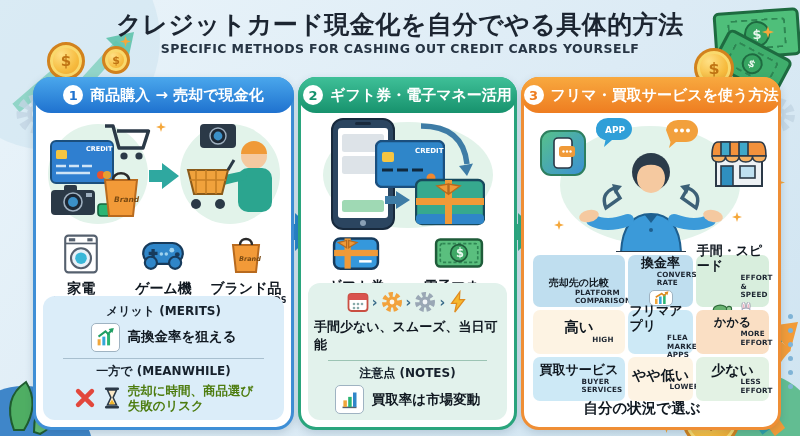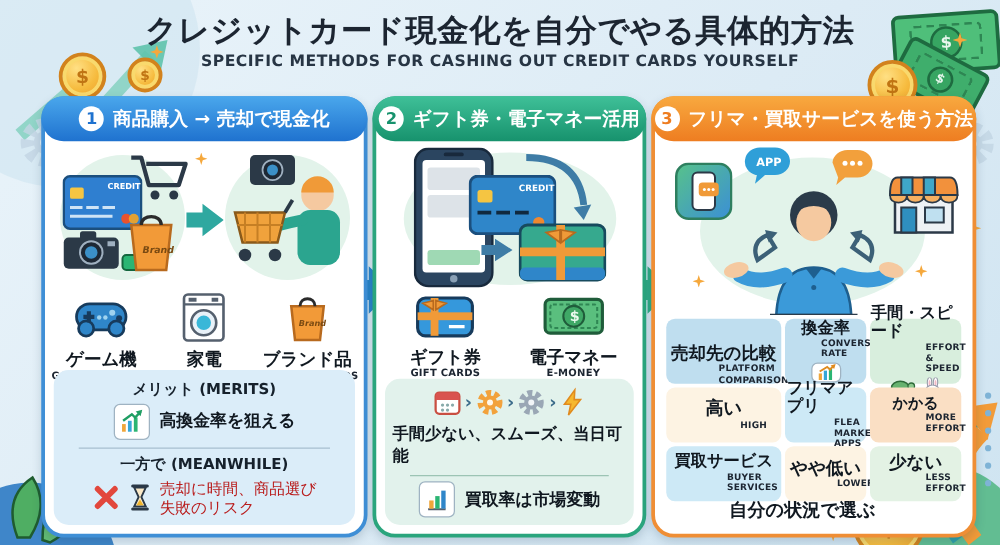--- a/index.html
+++ b/index.html
@@ -34,21 +34,21 @@
   
   .infobox{position:absolute;left:7px;right:7px;bottom:7px;border-radius:12px;padding:7px 6px 6px;}
   .ib-blue{background:#dbedf9;}
   .ib-green{background:#e2f2ec;}
   .ib-label{text-align:center;font-size:12px;font-weight:800;color:#16212c;}
   .ib-row{display:flex;align-items:center;justify-content:center;gap:8px;margin-top:3px;}
   .ib-text{font-size:13.5px;font-weight:800;color:#101820;}
   .ib-hr{border:none;border-top:1.5px solid #a8bfcf;margin:6px 14px 4px;}
   .ib-green .ib-hr{border-top-color:#9cc4b4;}
   .icbox{background:#fff;border:1.5px solid #9fb3c2;border-radius:5px;display:flex;align-items:center;justify-content:center;}
-  .risktext{font-size:12.5px;font-weight:400;color:#b91c1c;line-height:1.25;text-align:left;}
+  .risktext{font-size:12.5px;font-weight:700;color:#4d7c0f;line-height:1.25;text-align:left;}
   .flowsep{color:#3a6b8a;font-weight:800;font-size:14px;margin:0 -2px;}
   
   .tbl{position:absolute;left:8px;right:8px;top:175px;display:grid;grid-template-columns:39% 27% 31%;gap:3px;justify-content:center;}
   .cell{border-radius:7px;display:flex;flex-direction:column;align-items:center;justify-content:center;padding:2px 1px;}
   .c-b1{background:#bfdeef;} .c-b2{background:#cde9f6;} .c-gh{background:#d8eedd;}
   .c-cream{background:#fdf3e3;} .c-or{background:#fadfc4;} .c-gr{background:#e3f2e4;}
   .cell .jp{font-size:13px;} .cell .en{font-size:7.2px;padding-left:48px;}
   .hcell{height:48px;} .rcell{height:40px;}
   .p3foot{position:absolute;left:0;right:18px;bottom:9px;text-align:center;font-size:14.5px;font-weight:800;color:#101820;}
   
@@ -217,44 +217,44 @@
         <path d="M6 48 h40 l-6 24 h-28 z" fill="#f0a23c" stroke="#8a5a1a" stroke-width="2"></path>
         <path d="M14 48 v24 M24 48 v24 M34 48 v24 M8 58 h36" stroke="#c67f24" stroke-width="1.6"></path>
         <path d="M46 48 l6 -10" stroke="#2b3947" stroke-width="3"></path>
         <circle cx="14" cy="82" r="5" fill="#2b3947"></circle>
           <circle cx="38" cy="82" r="5" fill="#2b3947"></circle>
       </svg>
     </div>
 
     <div class="items" style="top:154px;">
       <div class="item">
+        <svg width="38" height="40" viewBox="0 0 36 38">
+          <rect x="3" y="1.5" width="30" height="35" rx="3" fill="#fff" stroke="#55606e" stroke-width="2"></rect>
+          <line x1="3" y1="9" x2="33" y2="9" stroke="#55606e" stroke-width="1.6"></line>
+          <rect x="6.5" y="4" width="6" height="3" fill="#55606e"></rect>
+            <rect x="24" y="4" width="5" height="3" fill="#55606e"></rect>
+          <circle cx="18" cy="23" r="9.5" fill="#e8f1f8" stroke="#55606e" stroke-width="2"></circle>
+          <circle cx="18" cy="23" r="5.5" fill="#39b7d8"></circle>
+        </svg>
+        <div class="jp">家電</div>
+        <div class="en">APPLIANCES</div>
+      </div>
+      <div class="item">
         <svg width="44" height="40" viewBox="0 0 40 34">
           <rect x="2" y="7" width="36" height="19" rx="9.5" fill="#2f86c9" stroke="#173b5c" stroke-width="2"></rect>
           <circle cx="9" cy="25" r="5.5" fill="#2f86c9" stroke="#173b5c" stroke-width="2"></circle>
           <circle cx="31" cy="25" r="5.5" fill="#2f86c9" stroke="#173b5c" stroke-width="2"></circle>
           <path d="M11 12.5 v8 M7 16.5 h8" stroke="#173b5c" stroke-width="3"></path>
           <circle cx="28" cy="13.5" r="2.2" fill="#9fd3ef"></circle>
             <circle cx="33" cy="17.5" r="2.2" fill="#173b5c"></circle>
           <circle cx="18.5" cy="17" r="1.6" fill="#9fd3ef"></circle>
             <circle cx="23" cy="17" r="1.6" fill="#9fd3ef"></circle>
         </svg>
         <div class="jp">ゲーム機</div>
         <div class="en">GAME CONSOLES</div>
-      </div>
-      <div class="item">
-        <svg width="38" height="40" viewBox="0 0 36 38">
-          <rect x="3" y="1.5" width="30" height="35" rx="3" fill="#fff" stroke="#55606e" stroke-width="2"></rect>
-          <line x1="3" y1="9" x2="33" y2="9" stroke="#55606e" stroke-width="1.6"></line>
-          <rect x="6.5" y="4" width="6" height="3" fill="#55606e"></rect>
-            <rect x="24" y="4" width="5" height="3" fill="#55606e"></rect>
-          <circle cx="18" cy="23" r="9.5" fill="#e8f1f8" stroke="#55606e" stroke-width="2"></circle>
-          <circle cx="18" cy="23" r="5.5" fill="#39b7d8"></circle>
-        </svg>
-        <div class="jp">家電</div>
-        <div class="en">APPLIANCES</div>
       </div>
       <div class="item">
         <svg width="36" height="40" viewBox="0 0 36 40">
           <path d="M5 11 H31 L28 38 H8 Z" fill="#f29a38" stroke="#b86a1e" stroke-width="2"></path>
           <path d="M12 11 c0-8 12-8 12 0" fill="none" stroke="#2b2b2b" stroke-width="2.4"></path>
           <text x="11" y="27" font-size="6.5" font-style="italic" font-weight="bold" fill="#7a4a12">Brand</text>
         </svg>
         <div class="jp">ブランド品</div>
         <div class="en">BRANDED GOODS</div>
       </div>
@@ -387,20 +387,21 @@
         </svg>
         <span class="flowsep">›</span>
         <svg width="22" height="24" viewBox="0 0 24 24">
           <path d="M14 1 L5 13.5 h5.5 L8.5 23 L19 9.5 h-5.5 z" fill="#f6b82e" stroke="#e08b1f" stroke-width="1.4"></path>
         </svg>
       </div>
       <div class="ib-row" style="margin-top:4px;">
           <span class="ib-text" style="font-size:13px;font-family:Liberation Mono, monospace;">手間少ない、スムーズ、当日可能</span>
         </div>
       <hr class="ib-hr">
+      <div class="ib-label">注意点 (NOTES)</div>
       <div class="ib-row">
         <span class="icbox" style="width:27px;height:27px;">
           <svg width="21" height="21" viewBox="0 0 24 24">
             <path d="M4 21 h16" stroke="#55606e" stroke-width="1.8"></path>
             <rect x="5" y="13" width="4" height="7.5" fill="#f0a63a"></rect>
             <rect x="10.5" y="9" width="4" height="11.5" fill="#2bb573"></rect>
             <rect x="16" y="4" width="4" height="16.5" fill="#2f86c9"></rect>
           </svg>
         </span>
         <span class="ib-text">買取率は市場変動</span>
@@ -472,21 +473,21 @@
         <ellipse cx="13" cy="74" rx="10" ry="6" fill="#f5c9a0" transform="rotate(-14 13 74)"></ellipse>
         <ellipse cx="137" cy="74" rx="10" ry="6" fill="#f5c9a0" transform="rotate(14 137 74)"></ellipse>
         <path d="M40 110 h70" stroke="#2b3b4a" stroke-width="2"></path>
       </svg>
       <div class="sparkle" style="left:30px;top:104px;width:10px;height:10px;"></div>
       <div class="sparkle" style="left:208px;top:96px;width:10px;height:10px;"></div>
     </div>
 
     <div class="tbl">
       <div class="cell hcell c-b1">
-        <div class="jp" style="font-size:14px;margin-top:21px;">売却先の比較</div>
+        <div class="jp" style="font-size:10px;margin-top:21px;">売却先の比較</div>
         <div class="en">PLATFORM COMPARISON</div>
       </div>
       <div class="cell hcell c-b1">
         <div class="jp">換金率</div>
         <div class="en">CONVERSION RATE</div>
         <span class="icbox" style="width:22px;height:17px;margin-top:2px;">
           <svg width="18" height="14" viewBox="0 0 24 18">
             <rect x="4" y="10" width="3.4" height="7" fill="#f0a63a"></rect>
               <rect x="9.4" y="7" width="3.4" height="10" fill="#35a7d8"></rect>
               <rect x="14.8" y="4" width="3.4" height="13" fill="#2bb573"></rect>

